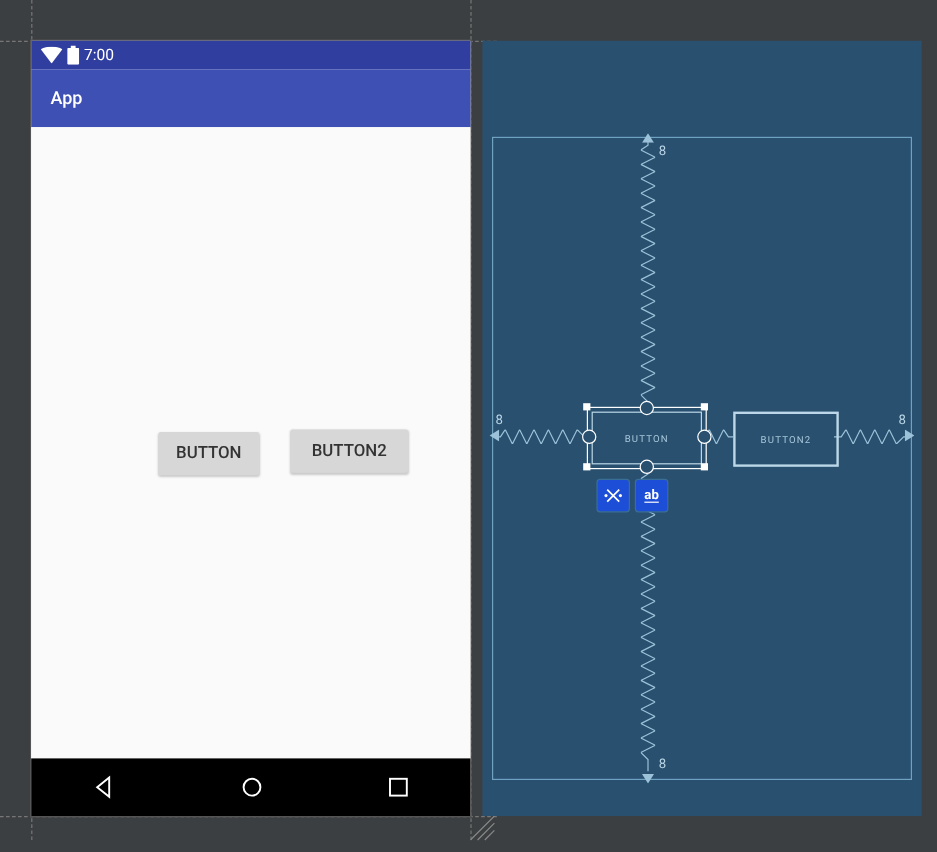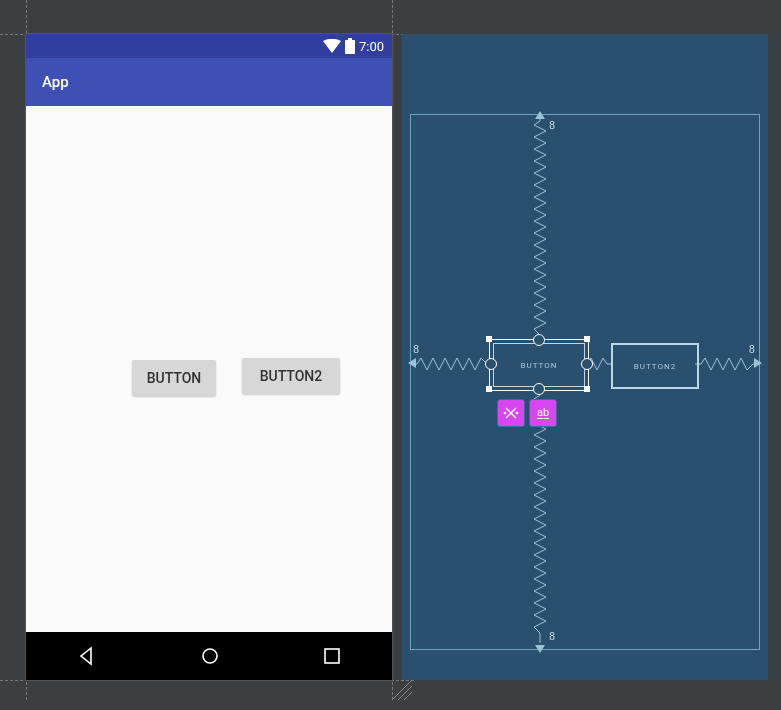--- a/index.html
+++ b/index.html
@@ -7,21 +7,21 @@
   
   
   .device-area{position:absolute;left:14px;top:14px;width:388px;height:674px;}
   .dash-top{position:absolute;left:-14px;top:20px;width:414px;border-top:1px dashed #777;}
   .dash-left{position:absolute;left:12px;top:-14px;height:700px;border-left:1px dashed #777;}
   .dash-bottom{position:absolute;left:-14px;top:666px;width:414px;border-top:1px dashed #777;}
   .dash-right{position:absolute;left:378px;top:-14px;height:700px;border-left:1px dashed #777;}
   
   .device{position:absolute;left:12px;top:20px;width:366px;height:646px;background:#fafafa;box-shadow:0 0 0 1px #555;}
   
-  .statusbar{height:24px;background:#303f9f;color:#fff;display:flex;align-items:center;justify-content:flex-end;padding:0 8px;font-size:13px;gap:4px;}
+  .statusbar{height:24px;background:#303f9f;color:#fff;display:flex;align-items:center;justify-content:flex-start;padding:0 8px;font-size:13px;gap:4px;}
   .statusbar svg{display:block;}
   .appbar{height:48px;background:#3f50b5;color:#fff;display:flex;align-items:center;padding:0 16px;font-size:15px;font-weight:500;}
   .content{position:relative;height:526px;background:#fafafa;}
   .abutton{position:absolute;height:36px;background:#d7d7d7;color:#333;font-size:14px;font-weight:500;display:flex;align-items:center;justify-content:center;padding:0 14px;border-radius:2px;box-shadow:0 1px 2px rgba(0,0,0,.2);}
   .b1{left:106px;top:254px;width:56px;}
   .b2{left:216px;top:252px;width:70px;}
   
   .navbar{position:absolute;bottom:0;left:0;right:0;height:48px;background:#000;display:flex;align-items:center;justify-content:space-around;}
   .navbar svg{display:block;}
   
@@ -30,21 +30,21 @@
   .blueprint{position:absolute;left:8px;top:80px;right:8px;bottom:30px;border:1px solid #6fa2c1;}
   
   .bp-button{position:absolute;height:42px;display:flex;align-items:center;justify-content:center;font-size:8px;letter-spacing:1px;color:#a7c8dc;}
   .bp-b1{left:82px;top:228px;width:90px;border:1px solid #bcd8e8;}
   .bp-b1-sel{position:absolute;left:78px;top:224px;width:98px;height:50px;border:1px solid #fff;}
   .bp-b2{left:200px;top:228px;width:84px;border:2px solid #bcd8e8;}
   
   .handle{position:absolute;width:10px;height:10px;border:1px solid #fff;background:#2a5070;border-radius:50%;}
   .margin-label{position:absolute;font-size:11px;color:#bcd8e8;}
   
-  .bp-action{position:absolute;width:26px;height:26px;background:#d946ef;border:1px solid #3b6e94;border-radius:3px;display:flex;align-items:center;justify-content:center;color:#fff;font-size:11px;font-weight:normal;}
+  .bp-action{position:absolute;width:26px;height:26px;background:#1d4ed8;border:1px solid #3b6e94;border-radius:3px;display:flex;align-items:center;justify-content:center;color:#fff;font-size:11px;font-weight:bold;}
 </style>
 </head>
 <body>
 
 <div class="canvas">
 
   <div class="device-area">
     <div class="dash-top"></div>
     <div class="dash-left"></div>
     <div class="dash-bottom"></div>

